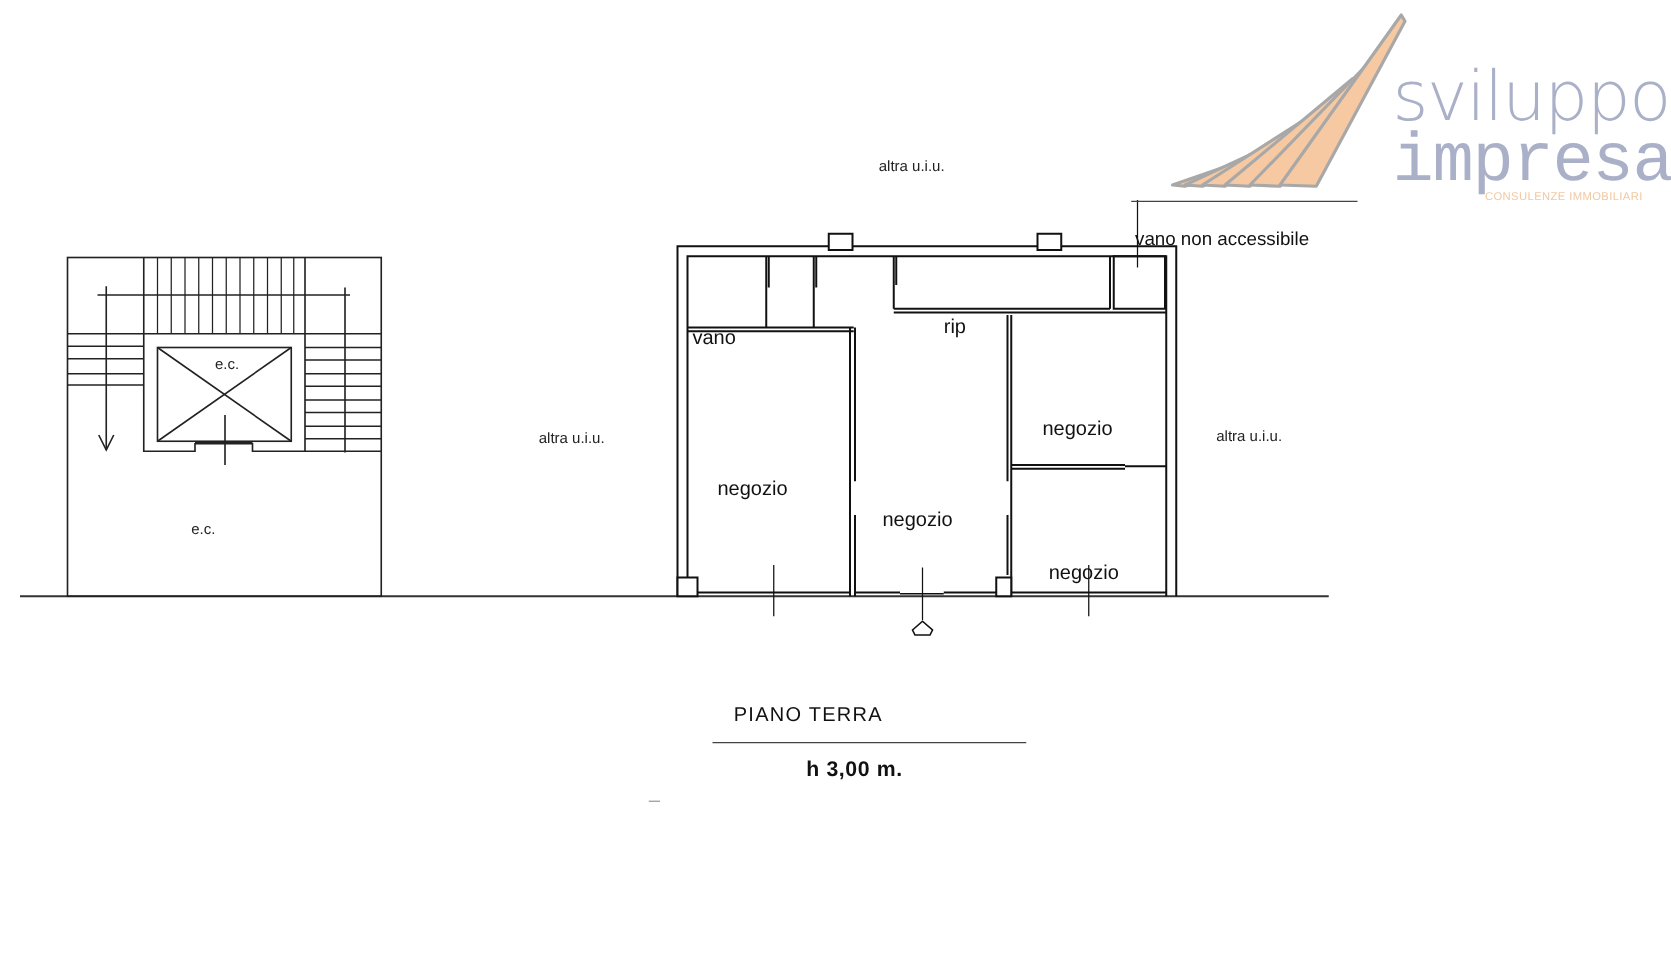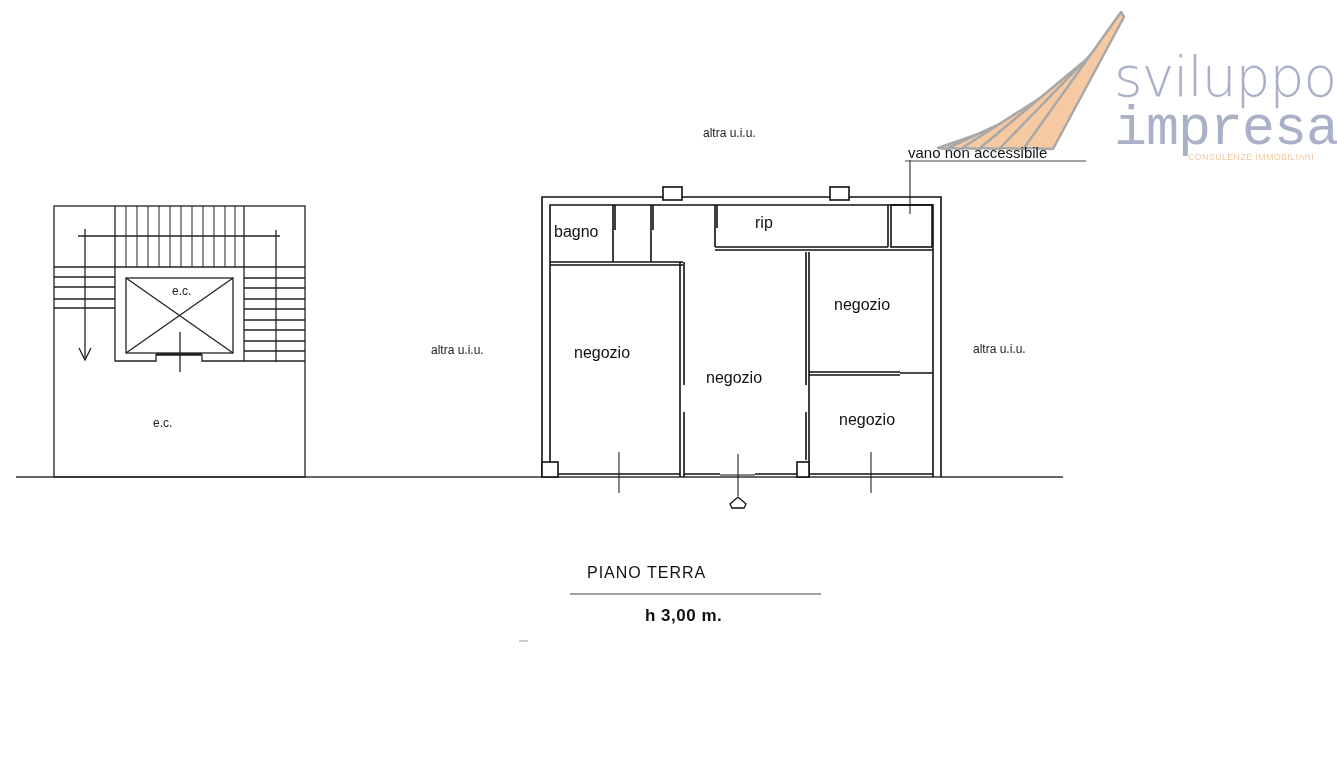--- a/index.html
+++ b/index.html
@@ -1,20 +1,20 @@
 <!DOCTYPE html>
 <html><head>
 <meta charset="utf-8">
 <style>
   html, body { margin: 0; padding: 0; background: #ffffff; }
   body { width: 1337px; height: 768px; position: relative; overflow: hidden;
          font-family: "Liberation Sans", sans-serif; color: #111; }
   svg.plan { position: absolute; left: 0; top: 0; }
   .lbl { position: absolute; white-space: nowrap; font-family: "Liberation Sans", sans-serif; color: #111; text-align: center; }
-  .room { font-size: 16px; }
+  .room { font-size: 16px; margin-top: 39px; }
   .small { font-size: 12px; color: #222; }
   .title { font-size: 16px; letter-spacing: 1px; }
   .sub { font-size: 17px; letter-spacing: 0.5px; }
   .logo-word { position: absolute; font-family: "DejaVu Sans", sans-serif; font-weight: 200; color: #aab0c8; line-height: 1; }
   .logo-tag { position: absolute; font-size: 9px; color: #f2c7a0; letter-spacing: 0.3px; font-family: "Liberation Sans", sans-serif; }
 </style>
 </head>
 <body>
 
 <svg class="plan" width="1337" height="768" viewBox="0 0 1337 768">
@@ -136,21 +136,21 @@
 
 <div class="logo-word" style="left:1114px; top:50px; font-size:55px; letter-spacing:-1px;">sviluppo</div>
 <div class="logo-word" style="left:1114px; top:102px; font-size:55px; letter-spacing:-1px;font-family:Liberation Mono, monospace;">impresa</div>
 <div class="logo-tag" style="left:1188px; top:152px;">CONSULENZE IMMOBILIARI</div>
 
 <div class="lbl small" style="left:703px; top:126px;">altra u.i.u.</div>
 <div class="lbl small" style="left:431px; top:343px;">altra u.i.u.</div>
 <div class="lbl small" style="left:973px; top:342px;">altra u.i.u.</div>
 <div class="lbl room" style="left:908px; top:144px; font-size:15px;">vano non accessibile</div>
 
-<div class="lbl room" style="left:554px; top:223px;">bagno</div>
+<div class="lbl room" style="left:554px; top:223px;">vano</div>
 <div class="lbl room" style="left:755px; top:214px;">rip</div>
 <div class="lbl room" style="left:574px; top:344px;">negozio</div>
 <div class="lbl room" style="left:706px; top:369px;">negozio</div>
 <div class="lbl room" style="left:834px; top:296px;">negozio</div>
 <div class="lbl room" style="left:839px; top:411px;">negozio</div>
 
 <div class="lbl small" style="left:172px; top:284px;">e.c.</div>
 <div class="lbl small" style="left:153px; top:416px;">e.c.</div>
 
 <div class="lbl title" style="left:587px; top:564px;">PIANO TERRA</div>

